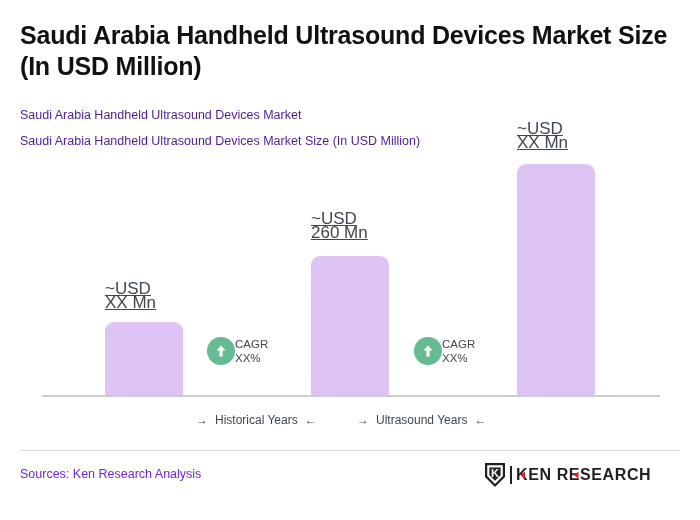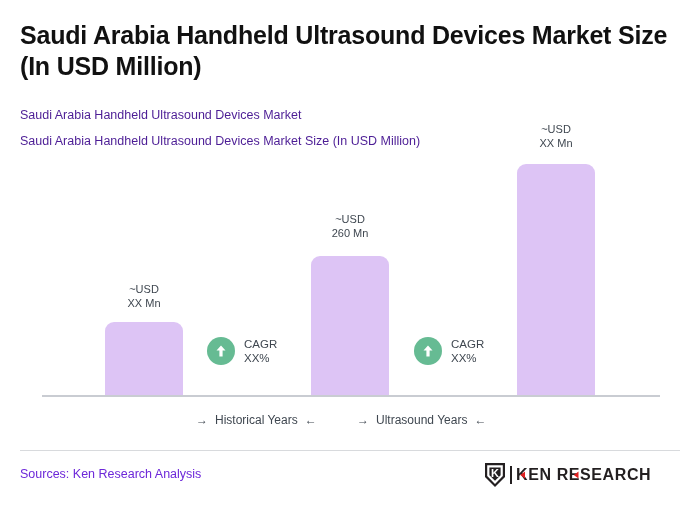--- a/index.html
+++ b/index.html
@@ -34,29 +34,29 @@
     position:absolute; left:42px; top:285px; width:618px; height:1.5px;
     background:#c9ccd2;
   }
   .bar {
     position:absolute; bottom:15px;
     background:#ddc4f5;
     border-radius:9px 9px 0 0;
   }
   .bar-label {
     position:absolute;
-    font-size:11px; line-height:14px; color:#3f4750;
-    text-align:center; white-space:nowrap;
+    font-size:17px; line-height:14px; color:#3f4750;
+    white-space:nowrap;text-decoration:underline;
   }
   .bar-label span { display:block; }
 
   
   .cagr {
     position:absolute;
-    display:flex; align-items:center; gap:9px;
+    display:flex; align-items:center; 
   }
   .cagr-circle {
     width:28px; height:28px; border-radius:50%;
     background:#66bb93;
     display:flex; align-items:center; justify-content:center;
     flex:0 0 auto;
   }
   .cagr-circle svg { display:block; }
   .cagr-text {
     font-size:11.5px; line-height:14px; color:#3f4750; white-space:nowrap;

